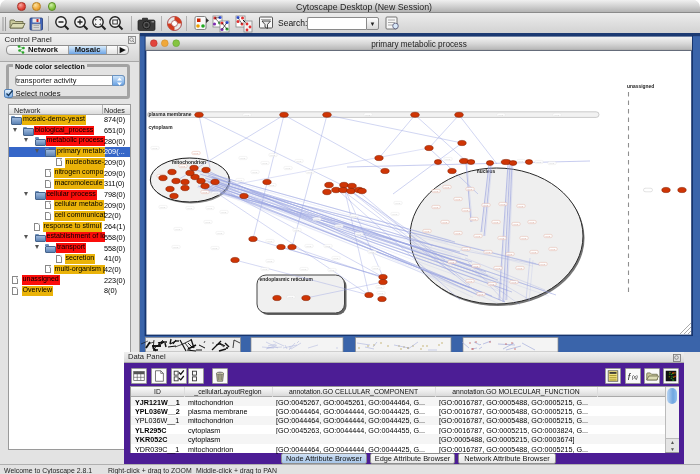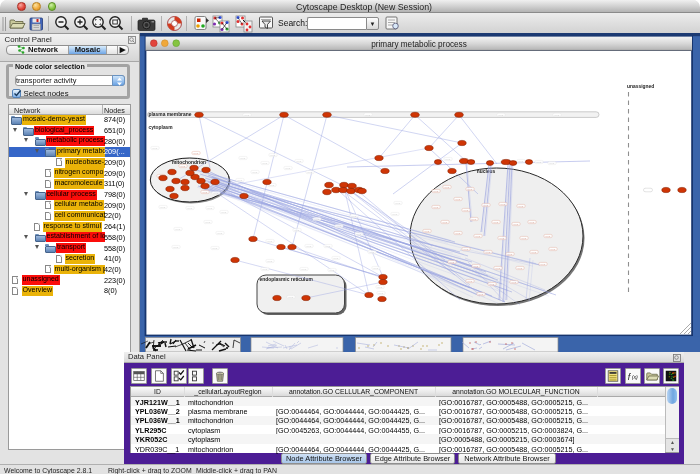--- a/index.html
+++ b/index.html
@@ -20,21 +20,21 @@
 #cphead{position:absolute;left:0;top:0;width:139px;height:28px;background:linear-gradient(#f2f2f2,#d5d5d5);border-bottom:1px solid #a8a8a8;font-size:7.8px;color:#222;padding-left:4.5px;line-height:11px}
 #cptabs{position:absolute;left:6px;top:11px;width:122.5px;height:10.5px;border:1px solid #8f8f8f;border-radius:4px;background:linear-gradient(#fdfdfd,#e4e4e4);display:flex;font-size:7.6px;font-weight:bold;color:#111}
 #seg-net{width:62px;border-right:1px solid #9f9f9f;display:flex;align-items:center;justify-content:center;gap:2px}
 #seg-mos{width:37px;background:linear-gradient(#d8ecfc,#6fa6e6);display:flex;align-items:center;justify-content:center}
 #seg-blank{width:11px;border-left:1px solid #9f9f9f}
 #seg-arr{flex:1;border-left:1px solid #9f9f9f;display:flex;align-items:center;justify-content:center;font-size:7.5px}
 #grpbox{position:absolute;left:6px;top:30.5px;width:124px;height:35px;border:3px solid #a3a3a3;border-radius:3px}
 #grplbl{position:absolute;left:4px;top:-4.5px;background:#e3e3e3;padding:0 2px;font-size:7.1px;font-weight:bold;color:#111}
 #combo{position:absolute;left:6px;top:8px;width:110px;height:10.5px;background:#fff;border:1px solid #9a9a9a;border-radius:3px;font-size:7.4px;color:#111;line-height:10px;}
 #combobtn{position:absolute;right:-1px;top:-1px;width:13px;height:10.5px;background:linear-gradient(#cfe5fa,#6ba3e4);border:1px solid #6a93c2;border-radius:0 3px 3px 0}
-#selnodes{position:absolute;left:12px;top:55.5px;font-size:7.8px;color:#111;display:flex;align-items:center;gap:3px}
+#selnodes{position:absolute;left:4px;top:55.5px;font-size:7.8px;color:#111;display:flex;align-items:center;gap:3px}
 #cbx{width:8.5px;height:8.5px;background:linear-gradient(#e8f4fd,#7fb0e8);border:1px solid #5583b8;border-radius:2px;position:relative}
 
 #tree{position:absolute;left:8px;top:70.5px;width:123px;height:346px;background:#fff;border:1px solid #9a9a9a}
 #treehead{height:9.5px;background:linear-gradient(#fafafa,#dcdcdc);border-bottom:1px solid #aaa;font-size:7.2px;color:#222;position:relative}
 #treehead .c1{position:absolute;left:5px;top:0.5px}
 #treehead .c2{position:absolute;left:95px;top:0.5px}
 #treehead .vline{position:absolute;left:92.5px;top:0;width:1px;height:9.5px;background:#b5b5b5}
 .trow{position:relative;height:10.7px;font-size:7.1px;white-space:nowrap;color:#000}
 .trow .lbl{position:absolute;top:0.4px;padding:0 1px;line-height:9.6px;height:9.9px;overflow:hidden}
 .trow .cnt{position:absolute;left:95px;top:0.8px;font-size:7.3px}
@@ -864,30 +864,31 @@
           <span style="left:141px;width:163px">annotation.GO CELLULAR_COMPONENT</span>
           <span style="left:304px;width:162px">annotation.GO MOLECULAR_FUNCTION</span>
         </div>
         <div class="dvline" style="left:53px"></div>
         <div class="dvline" style="left:141px"></div>
         <div class="dvline" style="left:304px"></div>
         <div class="dvline" style="left:466px"></div>
         <div class="dtrow" style="top:9.8px;background:#f5f5f5">
           <span style="left:4px;width:49px;font-weight:bold">YJR121W__1</span>
           <span style="left:57px;width:84px">mitochondrion</span>
+          <span style="left:145px;width:159px">[GO:0045267, GO:0045261, GO:0044464, G...</span>
           <span style="left:308px;width:158px">[GO:0016787, GO:0005488, GO:0005215, G...</span>
         </div>
         <div class="dtrow" style="top:19.200000000000003px;background:#ffffff">
           <span style="left:4px;width:49px;font-weight:bold">YPL036W__2</span>
           <span style="left:57px;width:84px">plasma membrane</span>
           <span style="left:145px;width:159px">[GO:0044464, GO:0044444, GO:0044425, G...</span>
           <span style="left:308px;width:158px">[GO:0016787, GO:0005488, GO:0005215, G...</span>
         </div>
         <div class="dtrow" style="top:28.6px;background:#f5f5f5">
-          <span style="left:4px;width:49px;font-weight:bold">YPL036W__1</span>
+          <span style="left:4px;width:49px;font-weight:normal">YPL036W__1</span>
           <span style="left:57px;width:84px">mitochondrion</span>
           <span style="left:145px;width:159px">[GO:0044464, GO:0044444, GO:0044425, G...</span>
           <span style="left:308px;width:158px">[GO:0016787, GO:0005488, GO:0005215, G...</span>
         </div>
         <div class="dtrow" style="top:38.0px;background:#ffffff">
           <span style="left:4px;width:49px;font-weight:bold">YLR295C</span>
           <span style="left:57px;width:84px">cytoplasm</span>
           <span style="left:145px;width:159px">[GO:0045263, GO:0044444, GO:0044455, G...</span>
           <span style="left:308px;width:158px">[GO:0016787, GO:0005215, GO:0003824, G...</span>
         </div>

